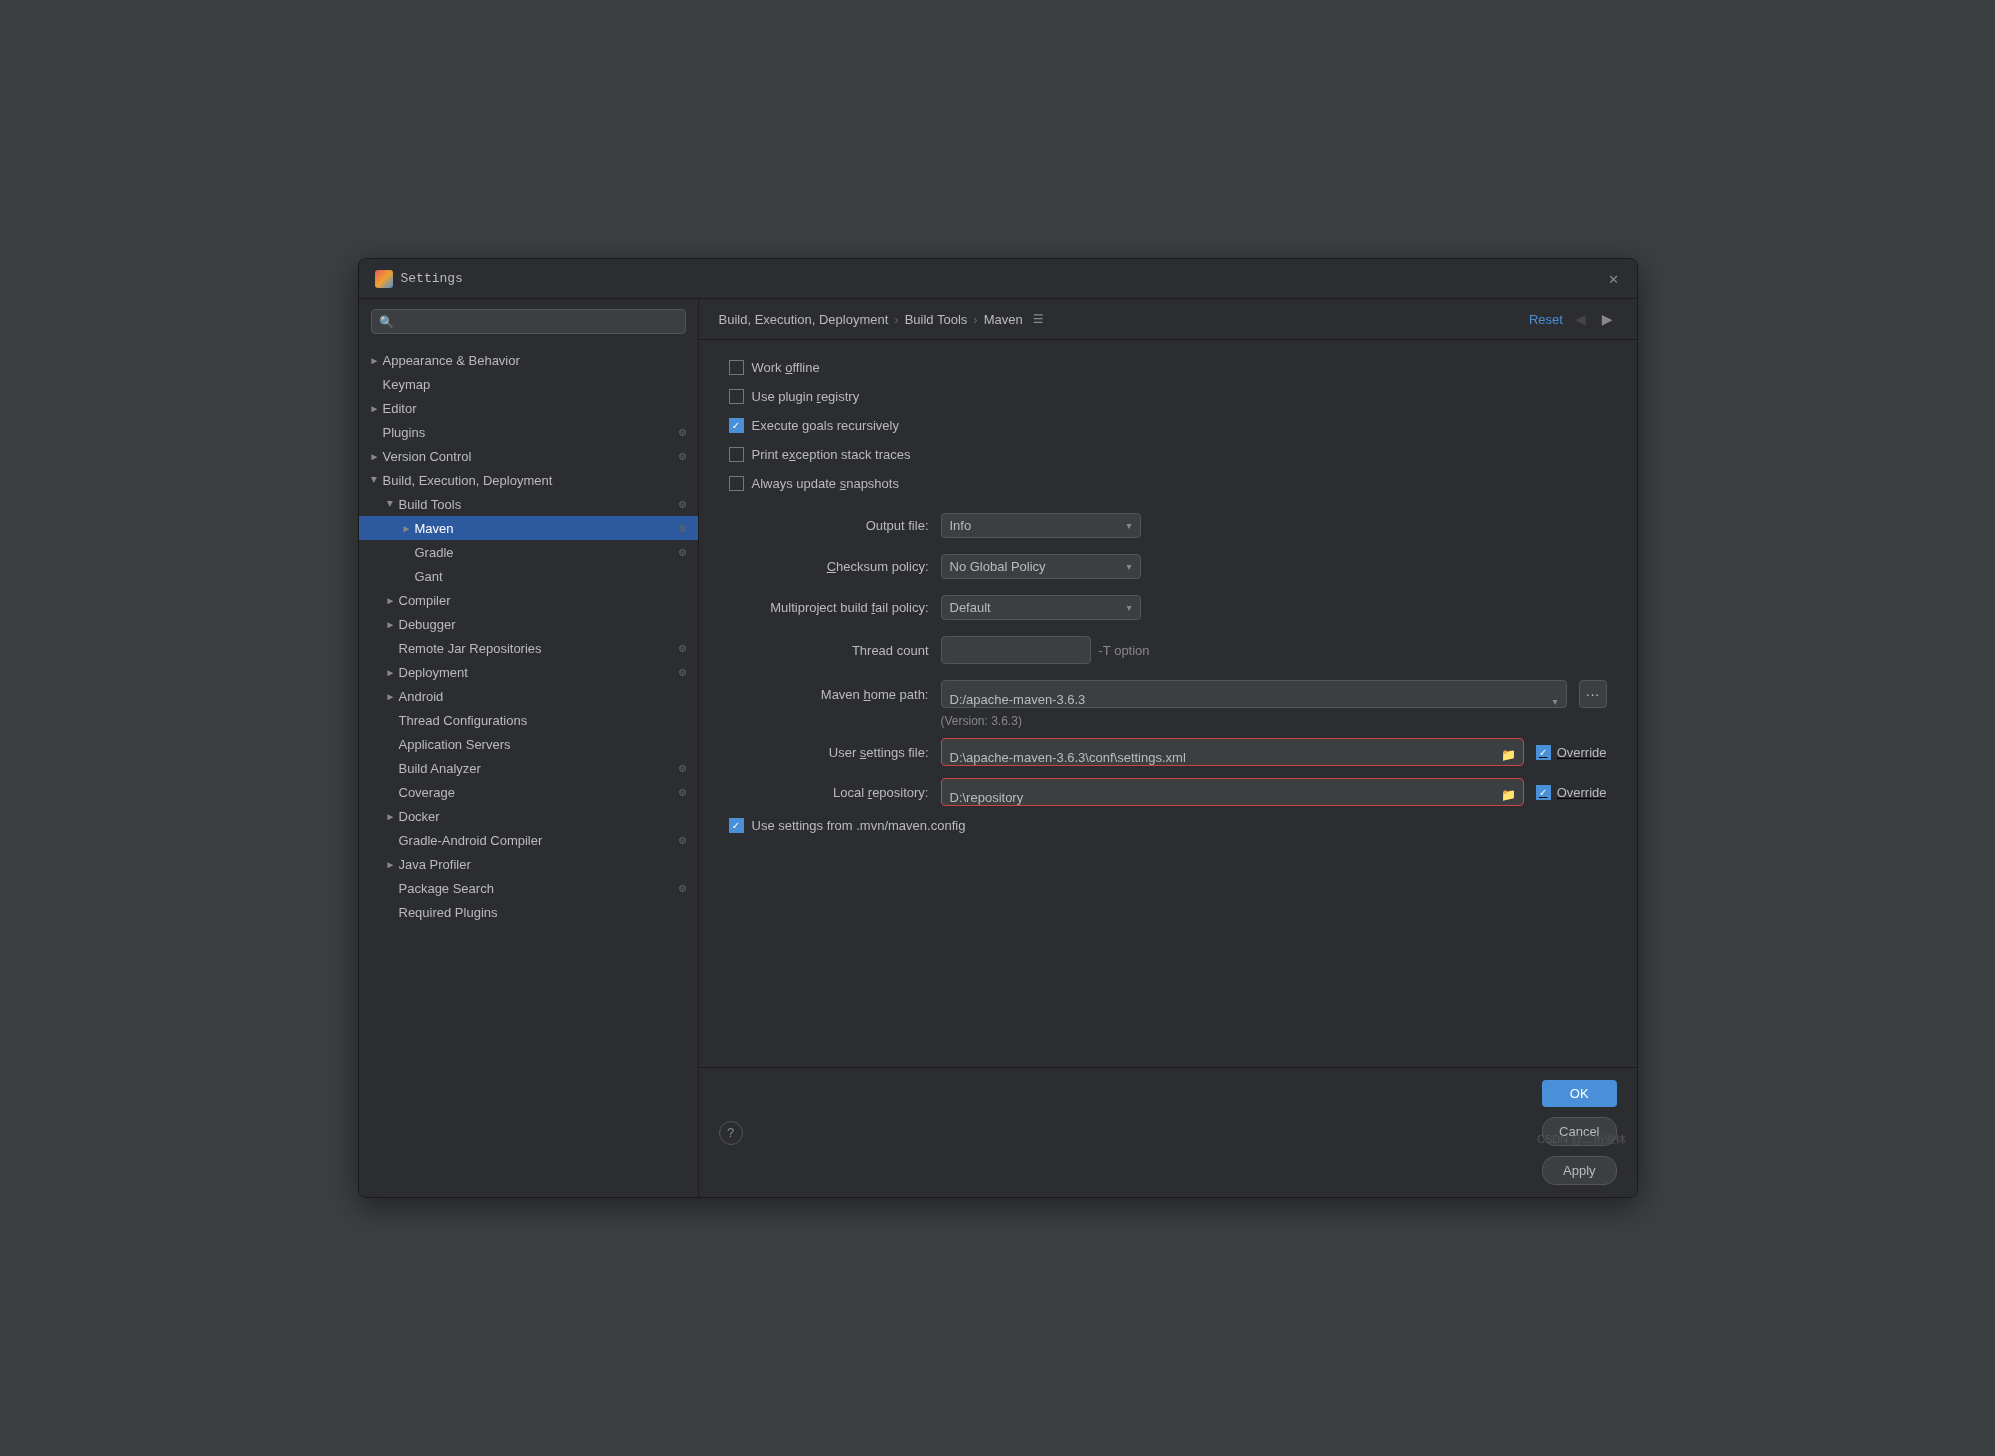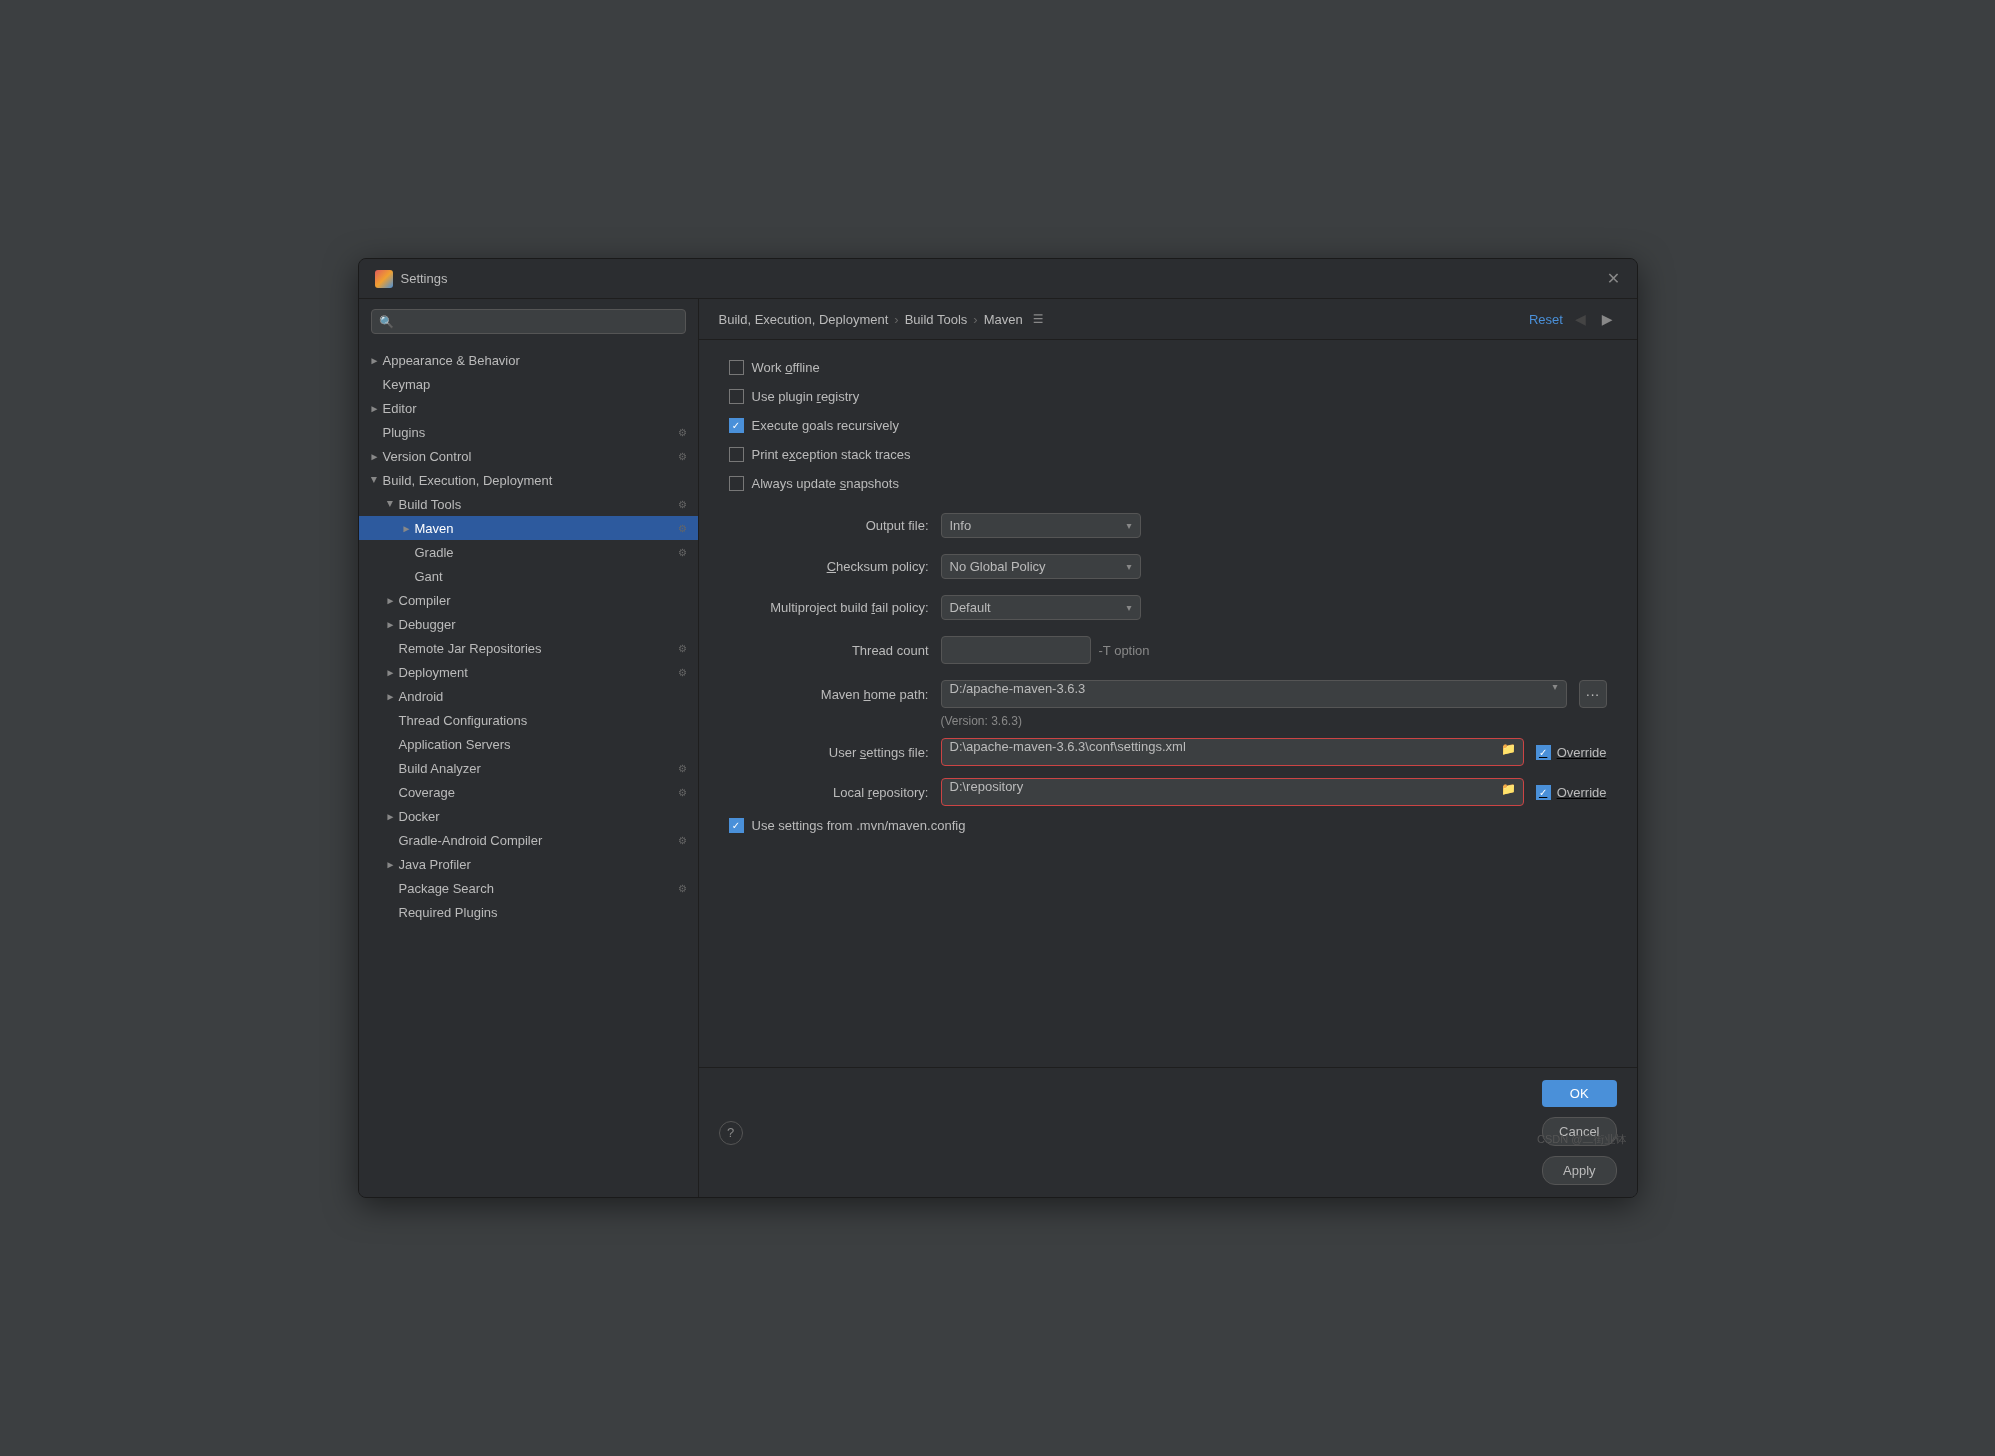--- a/index.html
+++ b/index.html
@@ -25,20 +25,21 @@
       position: relative;
     }
     .title-bar {
       display: flex;
       align-items: center;
       justify-content: space-between;
       padding: 8px 16px;
       background: #2b2d30;
       border-bottom: 1px solid #1e1e1e;
       min-height: 40px;
+      font-family: Liberation Mono, monospace;
     }
     .title-bar-left {
       display: flex;
       align-items: center;
       gap: 8px;
     }
     .app-icon {
       width: 18px;
       height: 18px;
       background: linear-gradient(135deg, #e05c5c 0%, #f0a030 50%, #4a90d9 100%);
@@ -287,21 +288,21 @@
     .path-label {
       color: #bbb;
       font-size: 13px;
       min-width: 200px;
       text-align: right;
       flex-shrink: 0;
     }
     .path-input-wrap {
       flex: 1;
       display: flex;
-      align-items: flex-start;
+      align-items: flex-end;
       gap: 4px;
       border: 1.5px solid #cc4444;
       border-radius: 4px;
       background: #3c3f41;
       padding: 0 4px;
       height: 28px;
     }
     .path-input-wrap.no-border {
       border-color: #555;
     }

